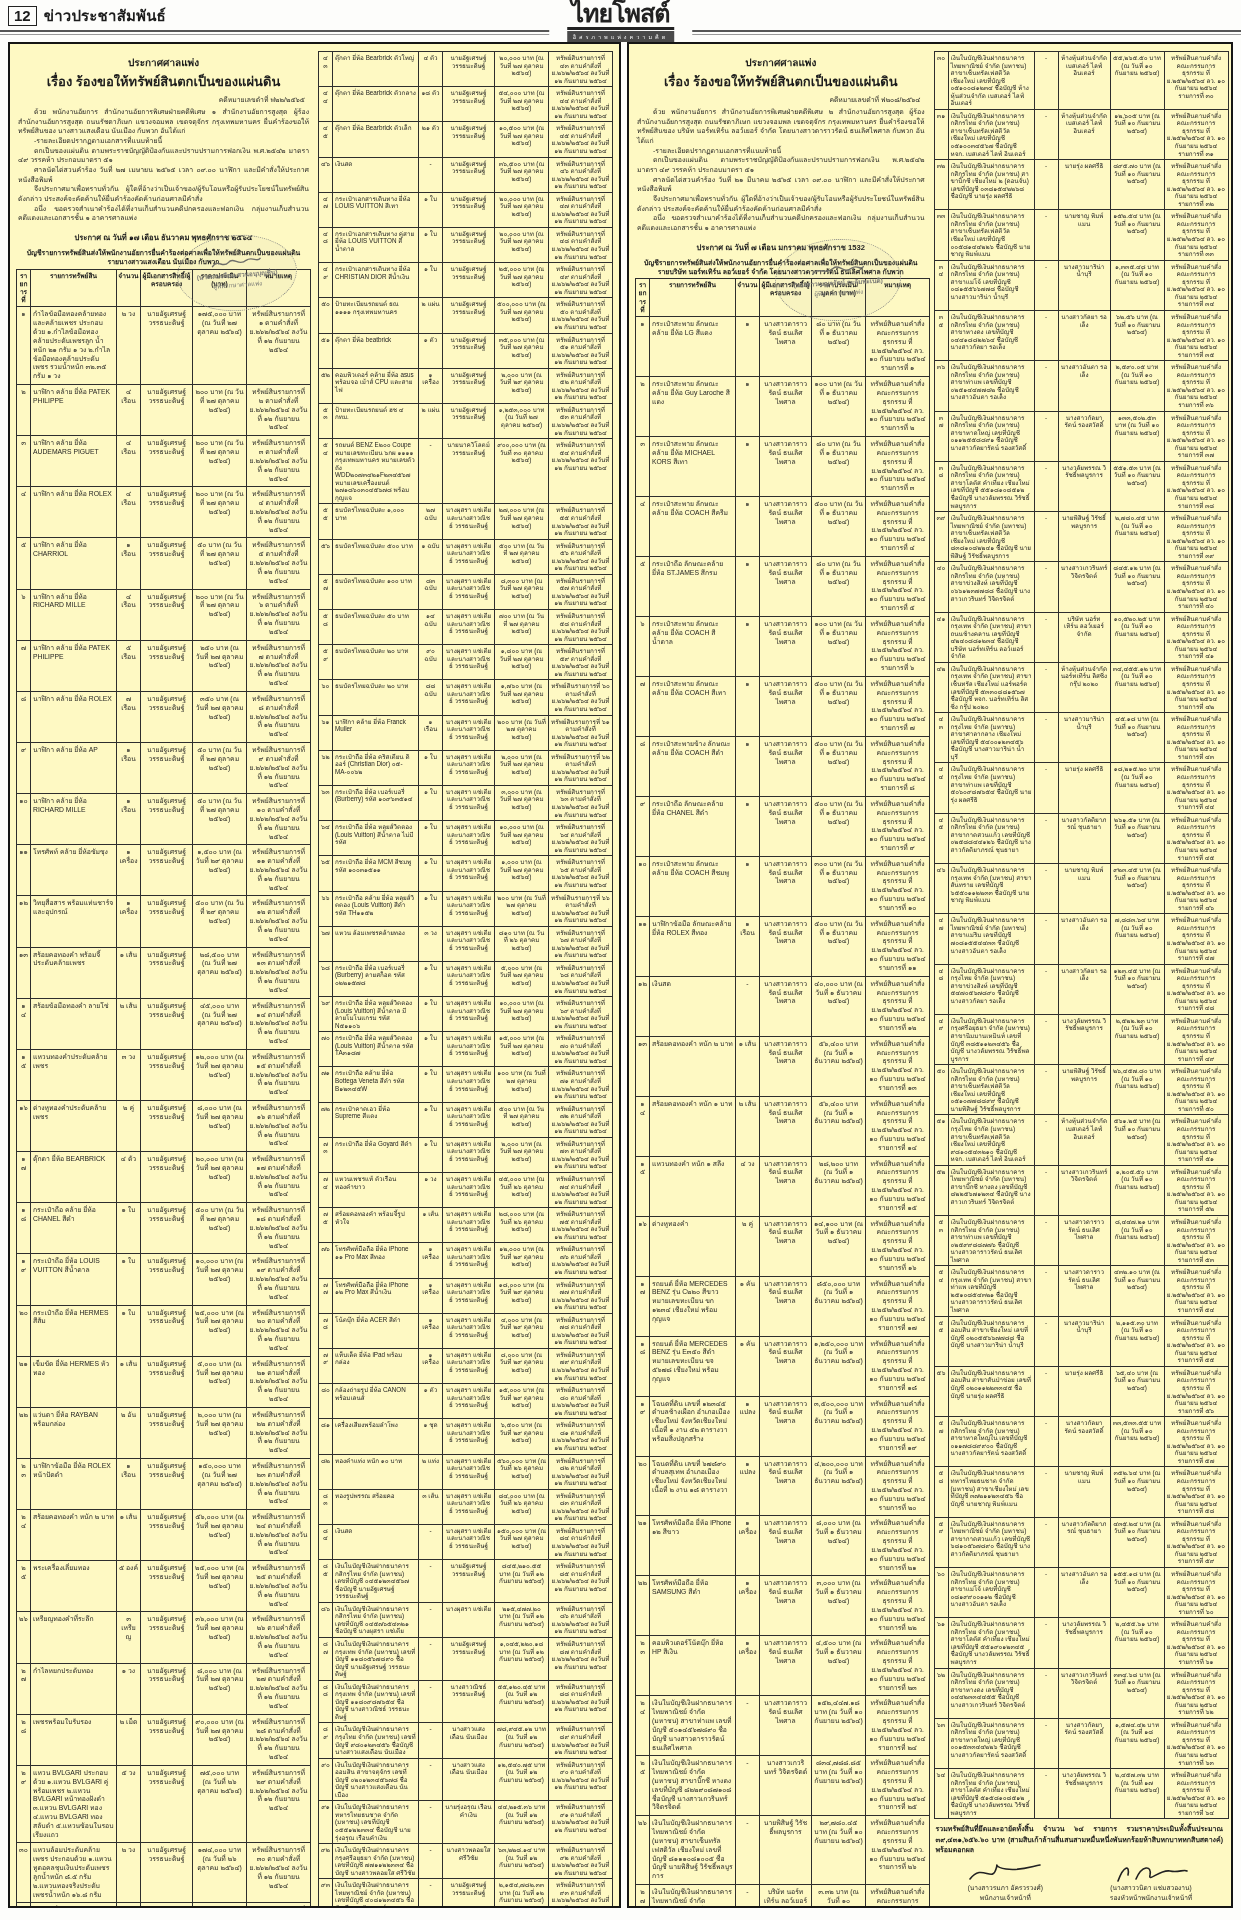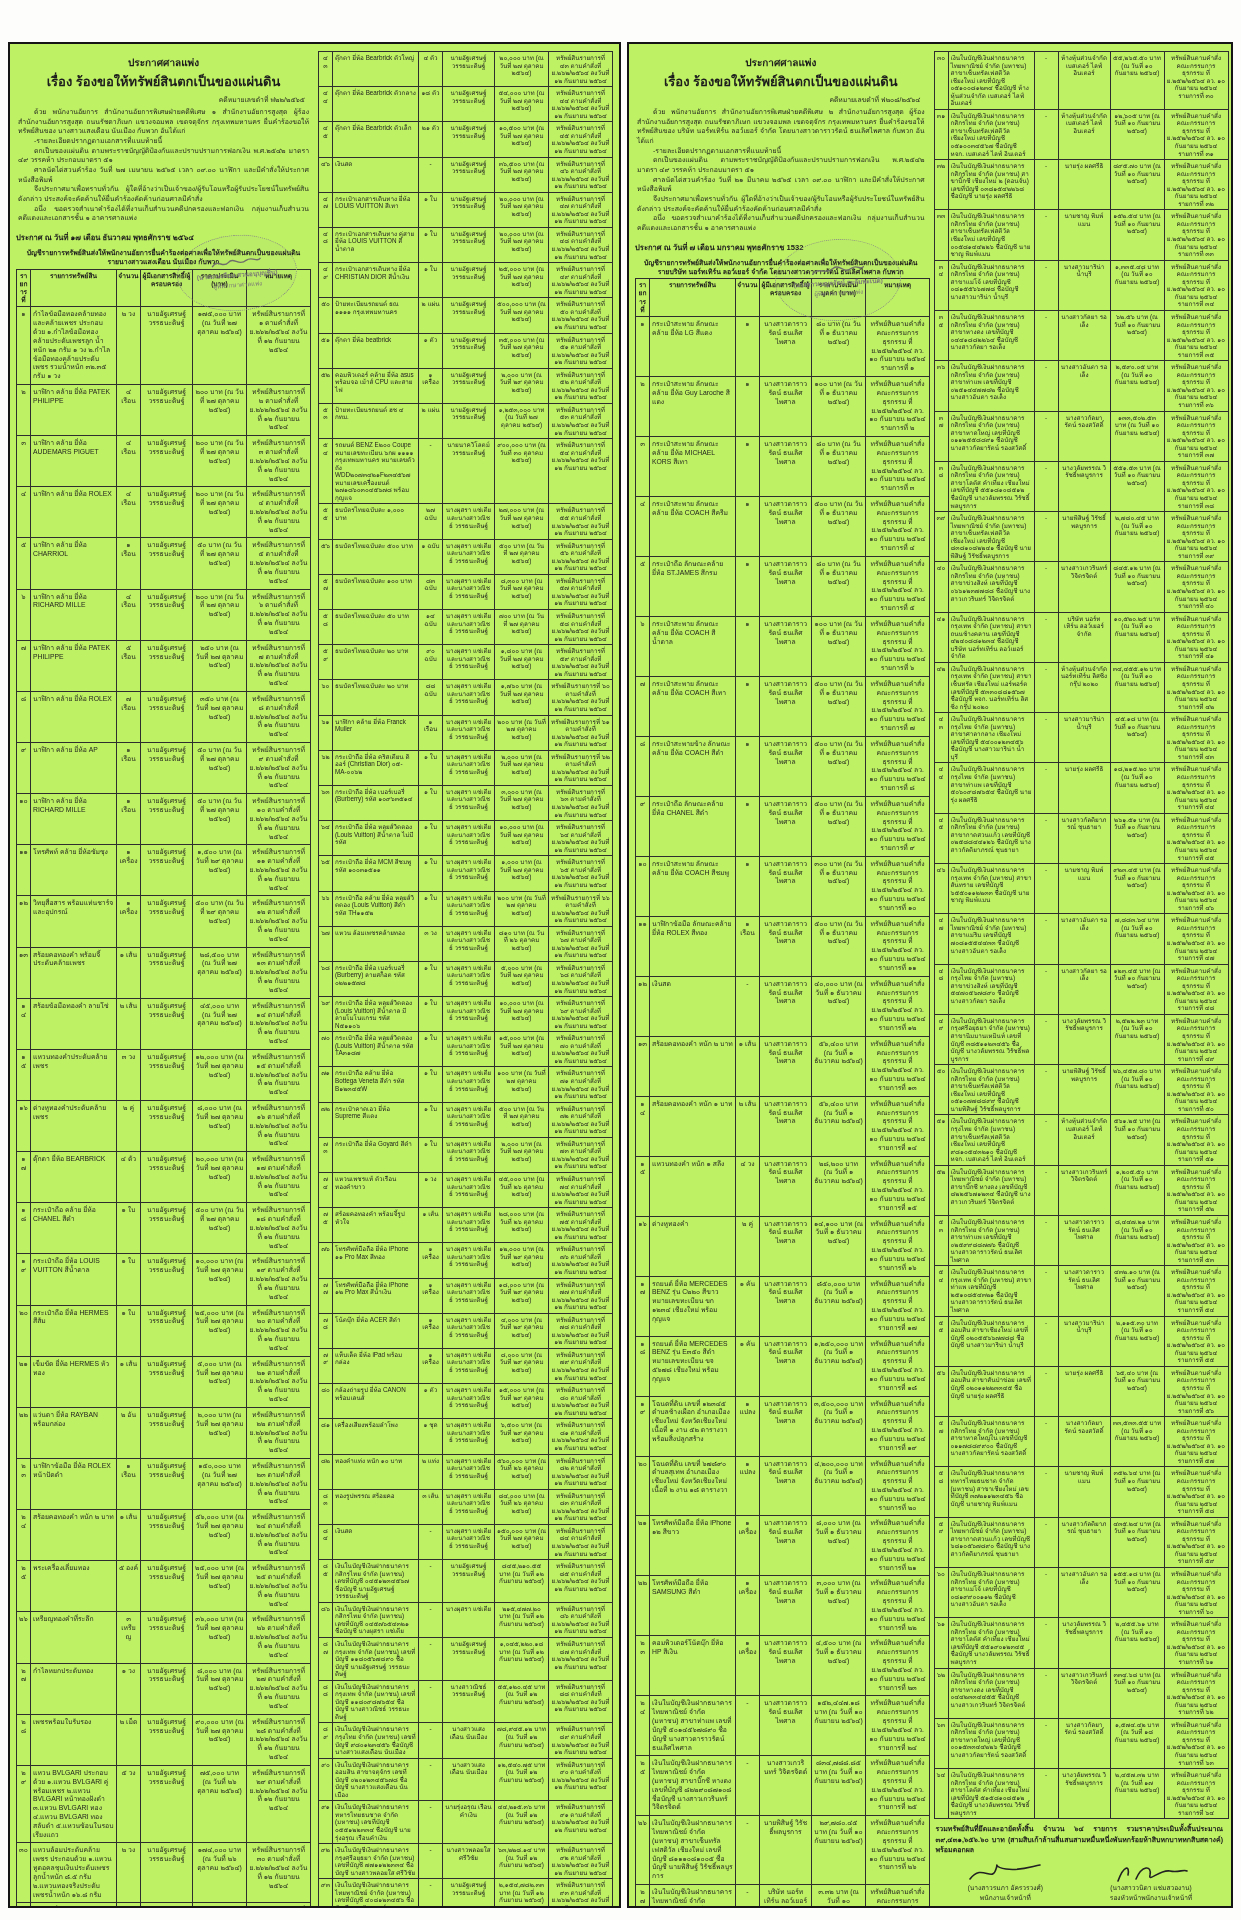--- a/index.html
+++ b/index.html
@@ -9,33 +9,33 @@
   .masthead{position:absolute;left:0;top:0;width:100%;height:38px;}
   .mast-rule{position:absolute;left:0;top:30px;width:100%;border-top:2.5px solid #555;border-bottom:1px solid #999;height:2px;}
   .mast-left{position:absolute;left:8px;top:4px;display:flex;align-items:center;gap:7px;background:#fdfdfb;padding-right:8px;z-index:2;}
   .pageno{border:1.6px solid #222;font-weight:bold;font-size:15px;padding:1px 5px;line-height:1.1;}
   .section-title{font-weight:bold;font-size:15px;letter-spacing:0.2px;}
   .logo-wrap{position:absolute;left:50%;top:1px;transform:translateX(-50%);text-align:center;background:#fdfdfb;padding:0 18px;z-index:3;}
   .logo{font-weight:bold;font-size:25px;letter-spacing:-1px;color:#222;line-height:1.0;
         border-bottom:3px solid #222;padding:0 2px 1px;}
   .logo-bar{margin-top:1px;background:#4a4a4a;color:#fff;font-size:5.5px;letter-spacing:3px;padding:1.5px 6px;}
   
-  .half{position:absolute;top:42px;height:1866px;border:2.5px solid #151515;background:#bef264;
+  .half{position:absolute;top:42px;height:1866px;border:2.5px solid #151515;background:#fef9c3;
         box-sizing:border-box;display:flex;gap:7px;padding:7px 6px;overflow:hidden;}
   .half-left{left:8px;width:613px;}
   .half-right{left:627px;width:606px;}
   .col{flex:1 1 0;min-width:0;display:flex;flex-direction:column;}
   
   .garuda{display:block;margin:2px auto 1px;}
   .ann-title{text-align:center;font-weight:bold;font-size:10px;margin:1px 0 0;}
   .ann-subject{text-align:center;font-weight:bold;font-size:13px;margin:1px 0 2px;}
   .case-no{text-align:right;font-size:6.8px;margin:0 6px 2px 0;}
   .ann-body p{font-size:6.9px;line-height:1.4;margin:0 2px;text-indent:16px;text-align:justify;}
   .ann-foot{position:relative;height:86px;margin-top:4px;}
-  .ann-date{font-weight:bold;font-size:7.6px;margin-top:4px;}
+  .ann-date{text-align:center;font-weight:bold;font-size:7.6px;margin-top:4px;}
   .stamp{position:absolute;border:1.3px dotted #8a8a86;border-radius:50%;color:#7b7b76;
          display:flex;flex-direction:column;align-items:center;justify-content:center;text-align:center;
          background:rgba(160,160,150,0.06);}
   .stamp-a{right:14px;top:8px;width:118px;height:74px;transform:rotate(-4deg);}
   .stamp-b{right:26px;top:2px;width:124px;height:80px;transform:rotate(-3deg);}
   .stamp .s-name{font-size:6.4px;font-weight:bold;}
   .stamp .s-title{font-size:6.2px;}
   .stamp svg{margin-bottom:1px;}
   
   .tbl-caption{text-align:center;font-weight:bold;font-size:6.9px;line-height:1.35;margin:5px 0 2px;}
@@ -51,20 +51,31 @@
   .sig-row{display:flex;justify-content:space-around;margin-top:4px;}
   .sig{ text-align:center;font-size:6.6px;line-height:1.5;}
   .sig svg{display:block;margin:0 auto -2px;}
   .sig-center{display:flex;justify-content:center;margin-top:2px;}
 </style>
 </head>
 <body>
 
 <div class="page">
 
+  <div class="masthead">
+    <div class="mast-rule"></div>
+    <div class="mast-left">
+      <span class="pageno">12</span>
+      <span class="section-title">ข่าวประชาสัมพันธ์</span>
+    </div>
+    <div class="logo-wrap">
+      <div class="logo">ไทยโพสต์</div>
+      <div class="logo-bar">อิสรภาพแห่งความคิด</div>
+    </div>
+  </div>
 
   <div class="half half-left">
 
     <div class="col">
       <svg class="garuda" width="76" height="56" viewBox="0 0 120 84">
         <g fill="#4c4c4a">
           <path d="M60 2 l-4 8 h8 z"></path>
           <path d="M55 10 q5 -5 10 0 l-1.5 9 h-7 z"></path>
           <path d="M60 18 c8 0 11 9 11 18 0 10 -4 16 -11 21 -7 -5 -11 -11 -11 -21 0 -9 3 -18 11 -18z"></path>
           <path d="M51 26 C38 9 18 5 4 11 c9 3 8 9 15 10 -5 3 -2 9 5 9 -3 5 3 9 9 7 -1 5 5 8 11 5z"></path>

